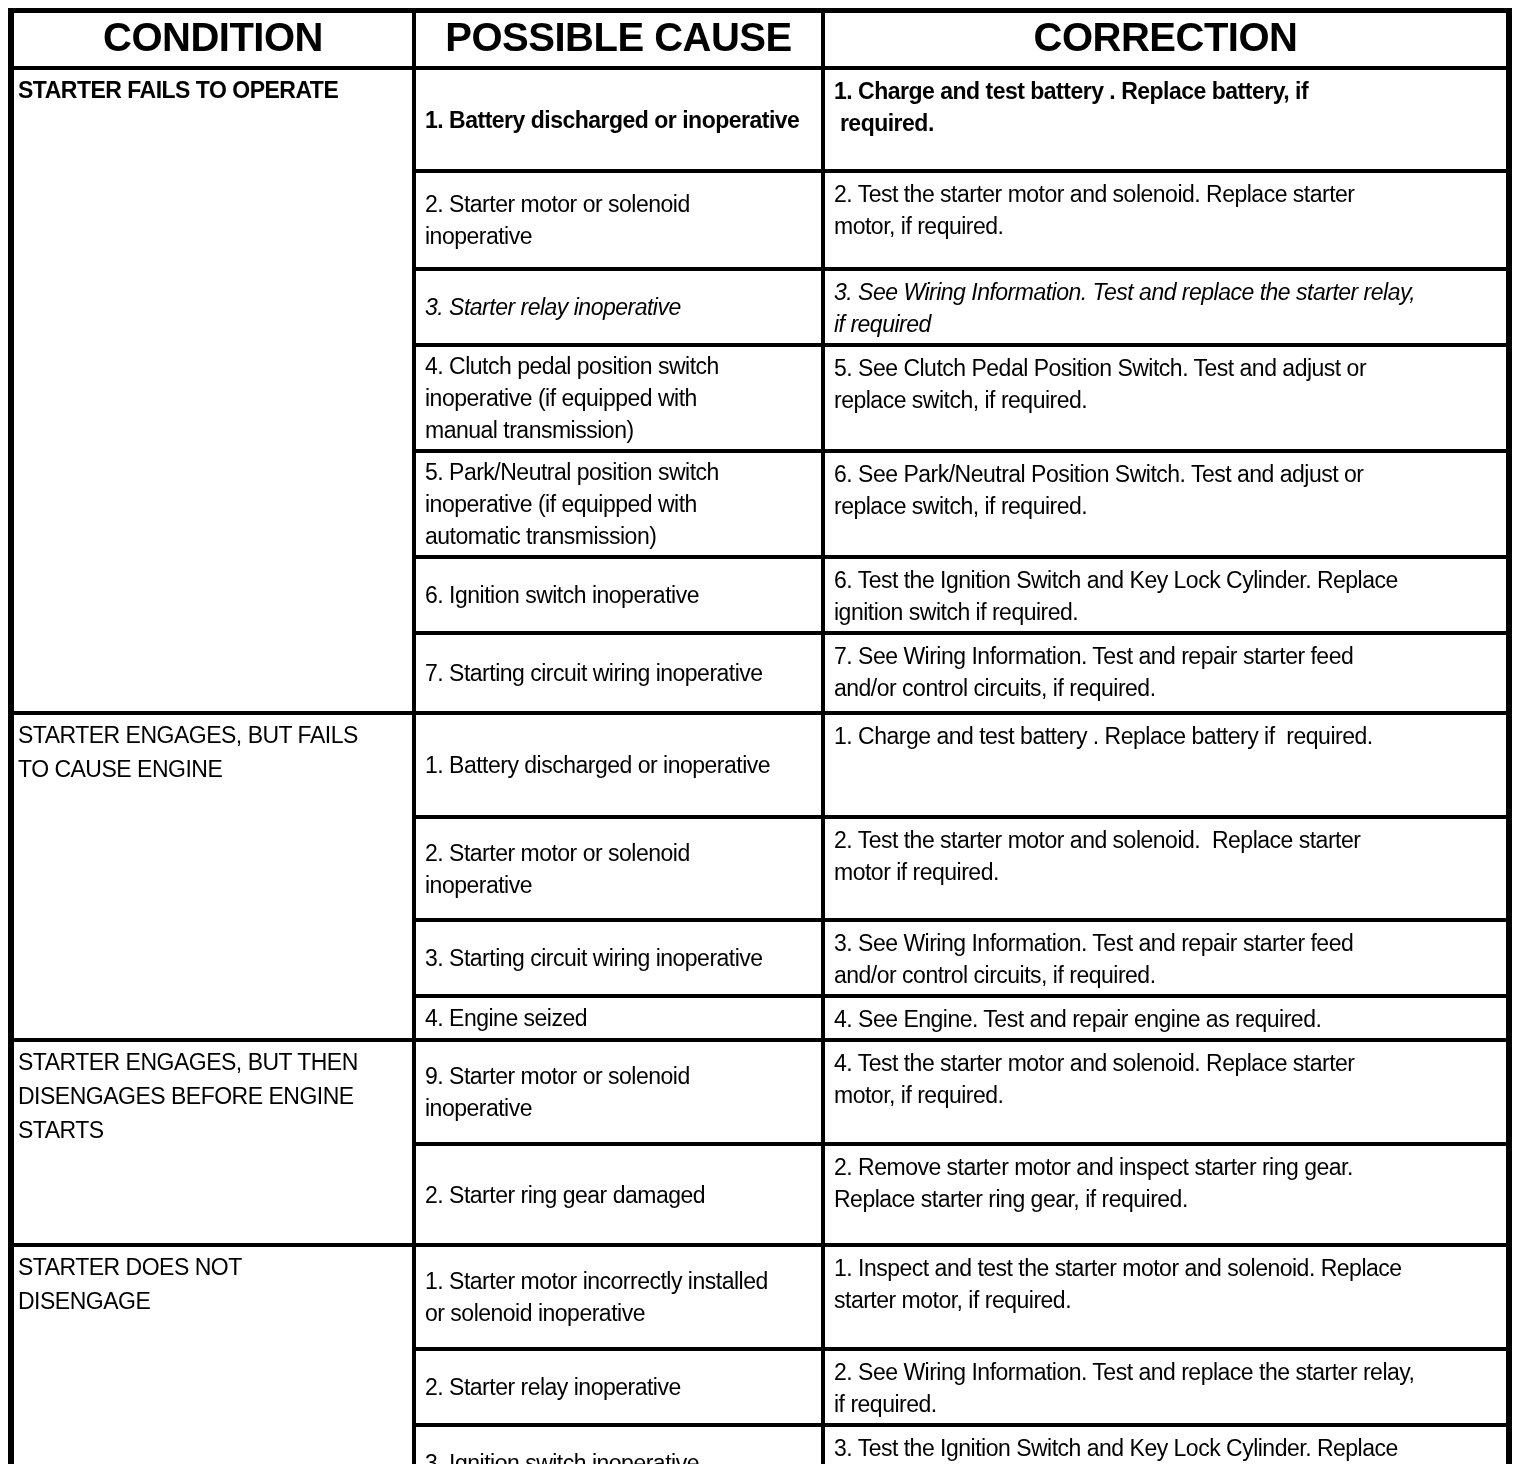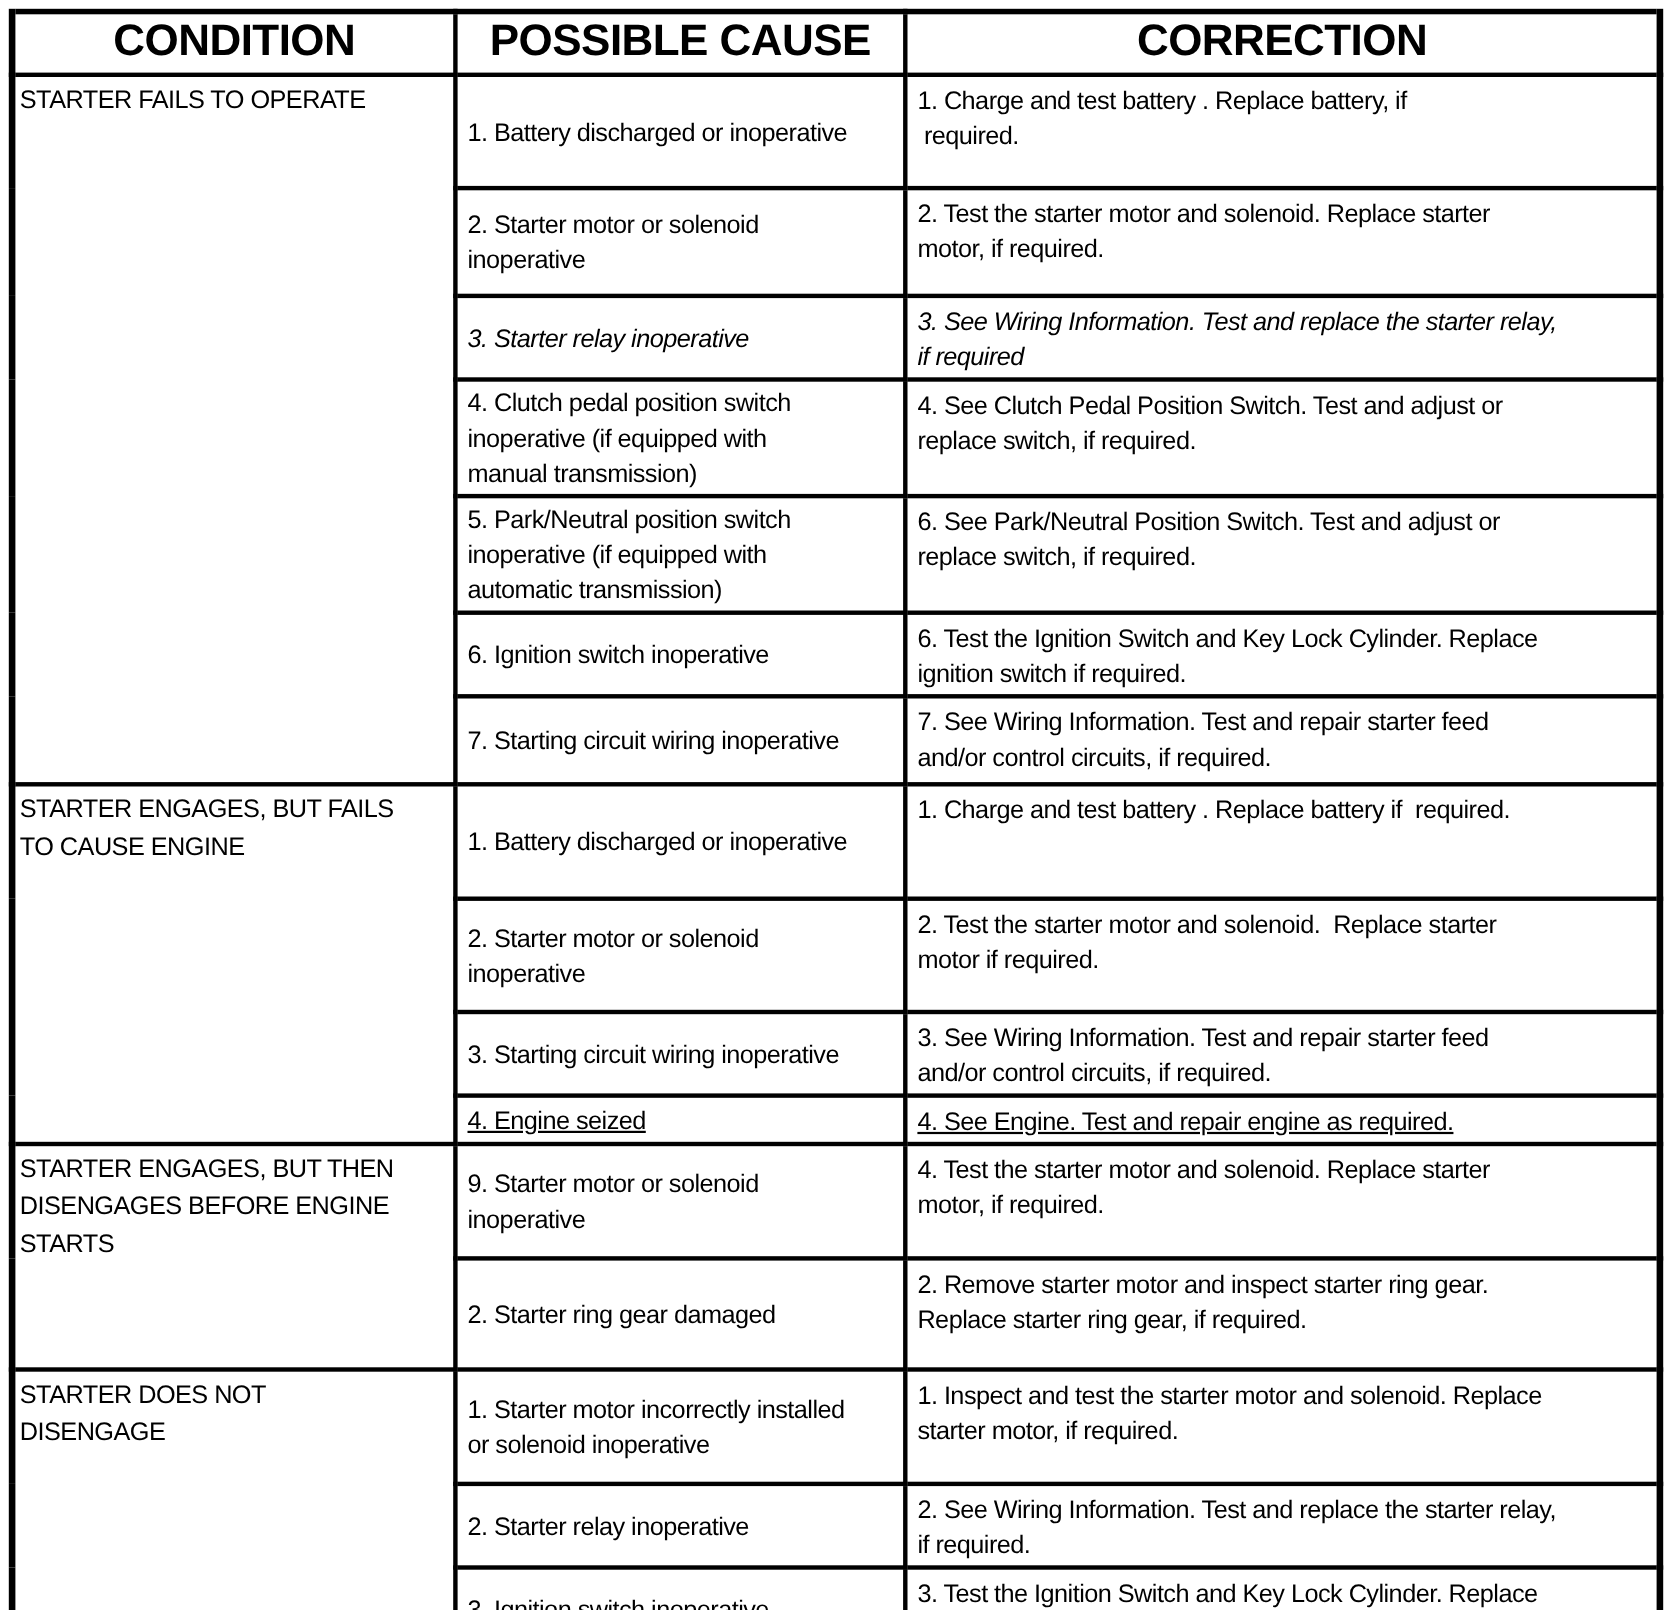--- a/index.html
+++ b/index.html
@@ -71,42 +71,42 @@
       <col style="width:686px">
     </colgroup>
     <thead>
       <tr style="height:49px">
         <th class="hdr">CONDITION</th>
         <th class="hdr">POSSIBLE CAUSE</th>
         <th class="hdr">CORRECTION</th>
       </tr>
     </thead>
     <tbody id="tbody">
-        <tr style="height: 103px;">
+        <tr style="height: 103px; font-weight: bold;">
           <td class="cond" rowspan="7">STARTER FAILS TO OPERATE</td>
           <td class="cause">1. Battery discharged or inoperative</td>
           <td class="corr">1. Charge and test battery . Replace battery, if
  required.</td>
         </tr>
         <tr style="height: 98px;">
           <td class="cause">2. Starter motor or solenoid
 inoperative</td>
           <td class="corr">2. Test the starter motor and solenoid. Replace starter
 motor, if required.</td>
         </tr>
         <tr style="height: 75px; font-style: italic;">
           <td class="cause">3. Starter relay inoperative</td>
           <td class="corr">3. See Wiring Information. Test and replace the starter relay,
 if required</td>
         </tr>
         <tr style="height: 95px;">
           <td class="cause">4. Clutch pedal position switch
 inoperative (if equipped with
 manual transmission)</td>
-          <td class="corr">4. See Clutch Pedal Position Switch. Test and adjust or
+          <td class="corr">5. See Clutch Pedal Position Switch. Test and adjust or
 replace switch, if required.</td>
         </tr>
         <tr style="height: 105px;">
           <td class="cause">5. Park/Neutral position switch
 inoperative (if equipped with
 automatic transmission)</td>
           <td class="corr">6. See Park/Neutral Position Switch. Test and adjust or
 replace switch, if required.</td>
         </tr>
         <tr style="height: 70px;">
@@ -129,21 +129,21 @@
           <td class="cause">2. Starter motor or solenoid
 inoperative</td>
           <td class="corr">2. Test the starter motor and solenoid.  Replace starter
 motor if required.</td>
         </tr>
         <tr style="height: 72px;">
           <td class="cause">3. Starting circuit wiring inoperative</td>
           <td class="corr">3. See Wiring Information. Test and repair starter feed
 and/or control circuits, if required.</td>
         </tr>
-        <tr style="height: 41px; text-decoration: underline;">
+        <tr style="height: 41px;">
           <td class="cause">4. Engine seized</td>
           <td class="corr">4. See Engine. Test and repair engine as required.</td>
         </tr>
         <tr style="height: 104px;">
           <td class="cond" rowspan="2">STARTER ENGAGES, BUT THEN
 DISENGAGES BEFORE ENGINE
 STARTS</td>
           <td class="cause">9. Starter motor or solenoid
 inoperative</td>
           <td class="corr">4. Test the starter motor and solenoid. Replace starter

